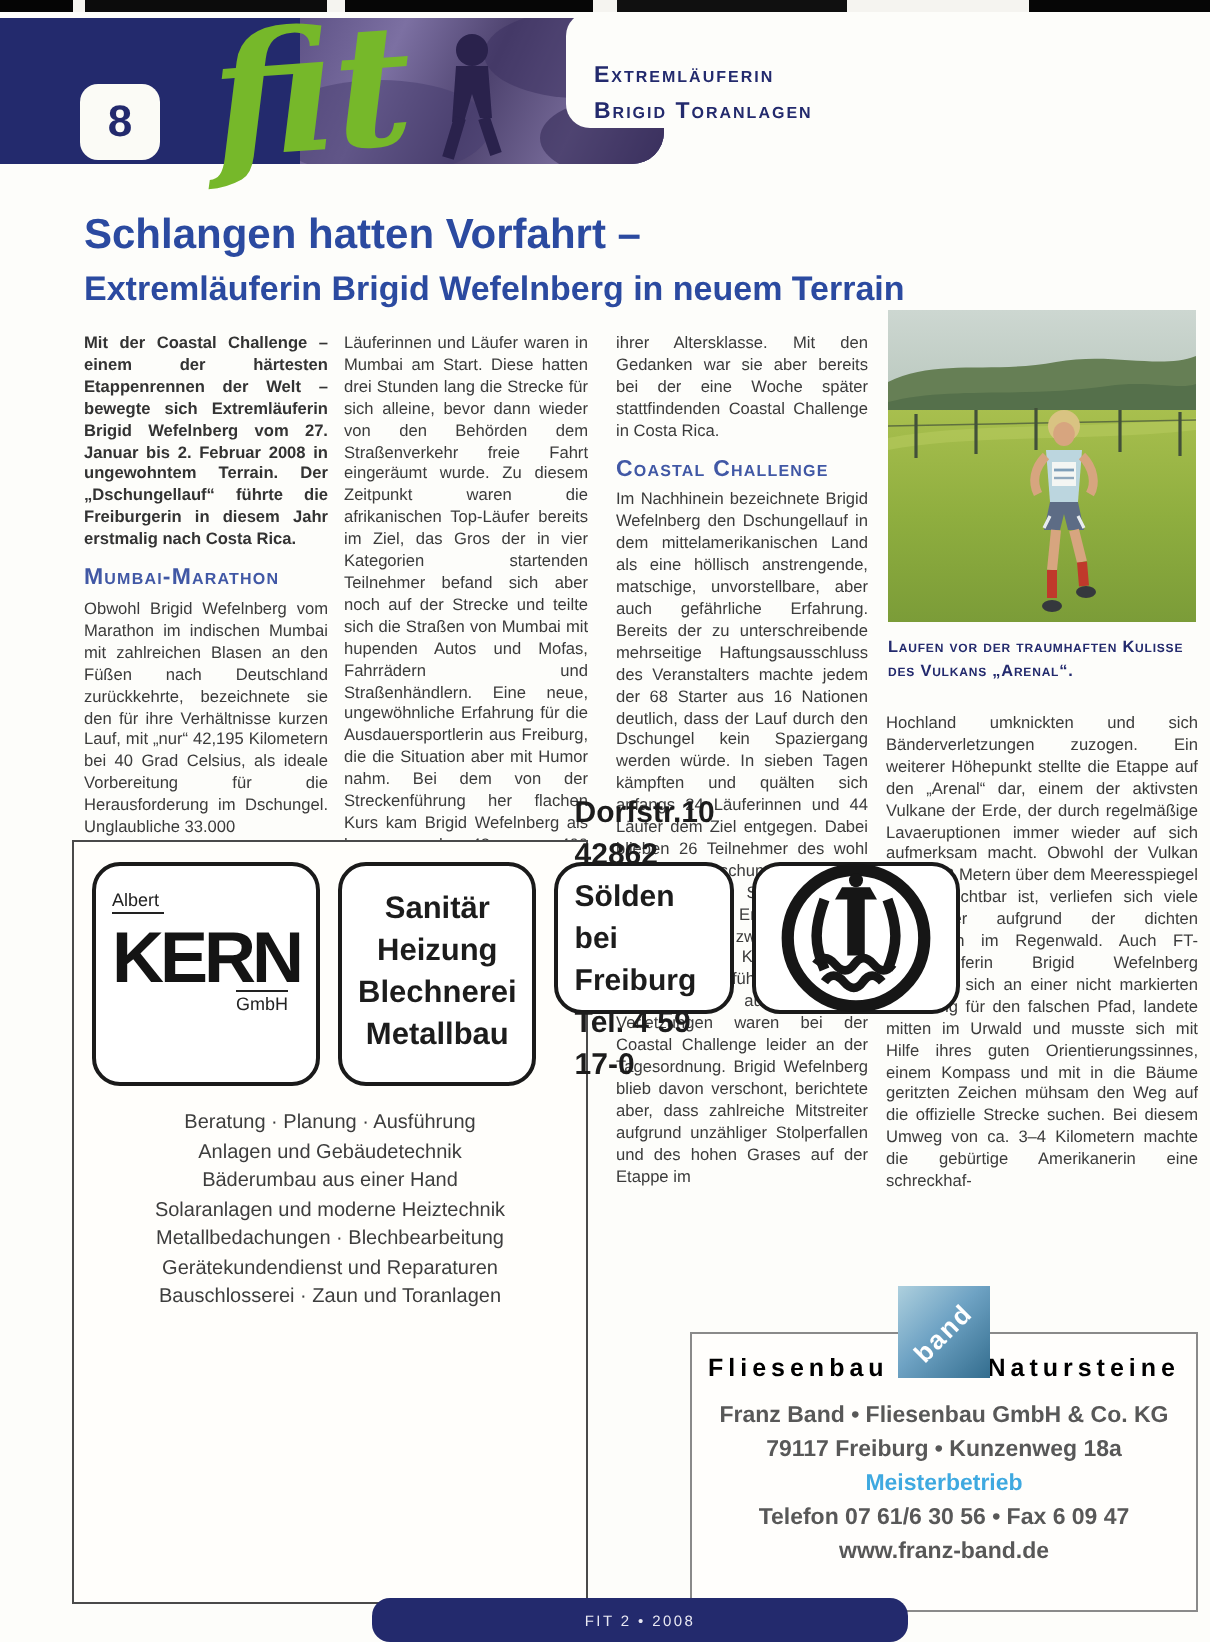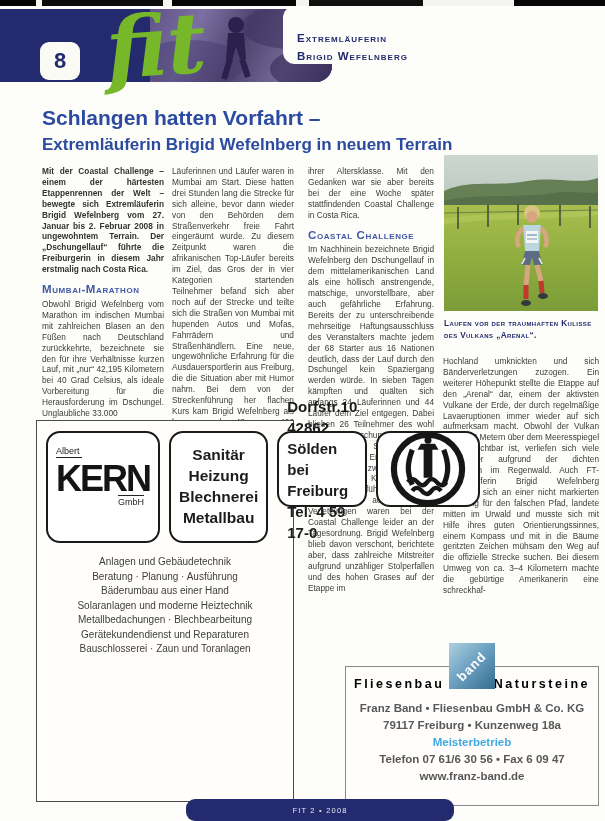--- a/index.html
+++ b/index.html
@@ -95,21 +95,21 @@
       </svg>
     </div>
   </div>
   <div class="kicker-notch"></div>
   <div class="page-badge">
     <span>8</span>
   </div>
   <div class="fit-logo">fit</div>
   <div class="kicker">
     <div>Extremläuferin</div>
-    <div>Brigid Wefelnberg</div>
+    <div>Brigid Toranlagen</div>
   </div>
 
   <div class="title">Schlangen hatten Vorfahrt –</div>
   <div class="subtitle">Extremläuferin Brigid Wefelnberg in neuem Terrain</div>
 
   <div class="col col-1">
     <p class="intro">Mit der Coastal Challenge – einem der härtesten Etappenrennen der Welt – bewegte sich Extremläuferin Brigid Wefelnberg vom 27. Januar bis 2. Februar 2008 in ungewohntem Terrain. Der „Dschungellauf“ führte die Freiburgerin in diesem Jahr erstmalig nach Costa Rica.</p>
     <div class="section-heading">Mumbai-Marathon</div>
     <p>Obwohl Brigid Wefelnberg vom Marathon im indischen Mumbai mit zahlreichen Blasen an den Füßen nach Deutschland zurückkehrte, bezeichnete sie den für ihre Verhältnisse kurzen Lauf, mit „nur“ 42,195 Kilometern bei 40 Grad Celsius, als ideale Vorbereitung für die Herausforderung im Dschungel. Unglaubliche 33.000</p>
   </div>
@@ -206,22 +206,22 @@
           <path d="M36,26 L60,26 L56,19 L40,19 Z" fill="#161616"></path>
           <circle cx="48" cy="15" r="4" fill="#161616"></circle>
           <path d="M30,26 C24,42 24,52 30,66" stroke="#161616" stroke-width="6" fill="none"></path>
           <path d="M66,26 C72,42 72,52 66,66" stroke="#161616" stroke-width="6" fill="none"></path>
           <path d="M25,63 q5,-7 11,0 t11,0 t11,0 t11,0" stroke="#161616" stroke-width="5" fill="none"></path>
           <path d="M30,73 q5,-7 11,0 t11,0 t11,0" stroke="#161616" stroke-width="5" fill="none"></path>
         </svg>
       </div>
     </div>
     <div class="kern-footer">
+      <div>Beratung · Planung · Ausführung</div>
       <div>Anlagen und Gebäudetechnik</div>
-      <div>Beratung · Planung · Ausführung</div>
       <div>Bäderumbau aus einer Hand</div>
       <div>Solaranlagen und moderne Heiztechnik</div>
       <div>Metallbedachungen · Blechbearbeitung</div>
       <div>Gerätekundendienst und Reparaturen</div>
       <div>Bauschlosserei · Zaun und Toranlagen</div>
     </div>
   </aside>
 
   <aside class="fb">
     <div class="fb-logo">

